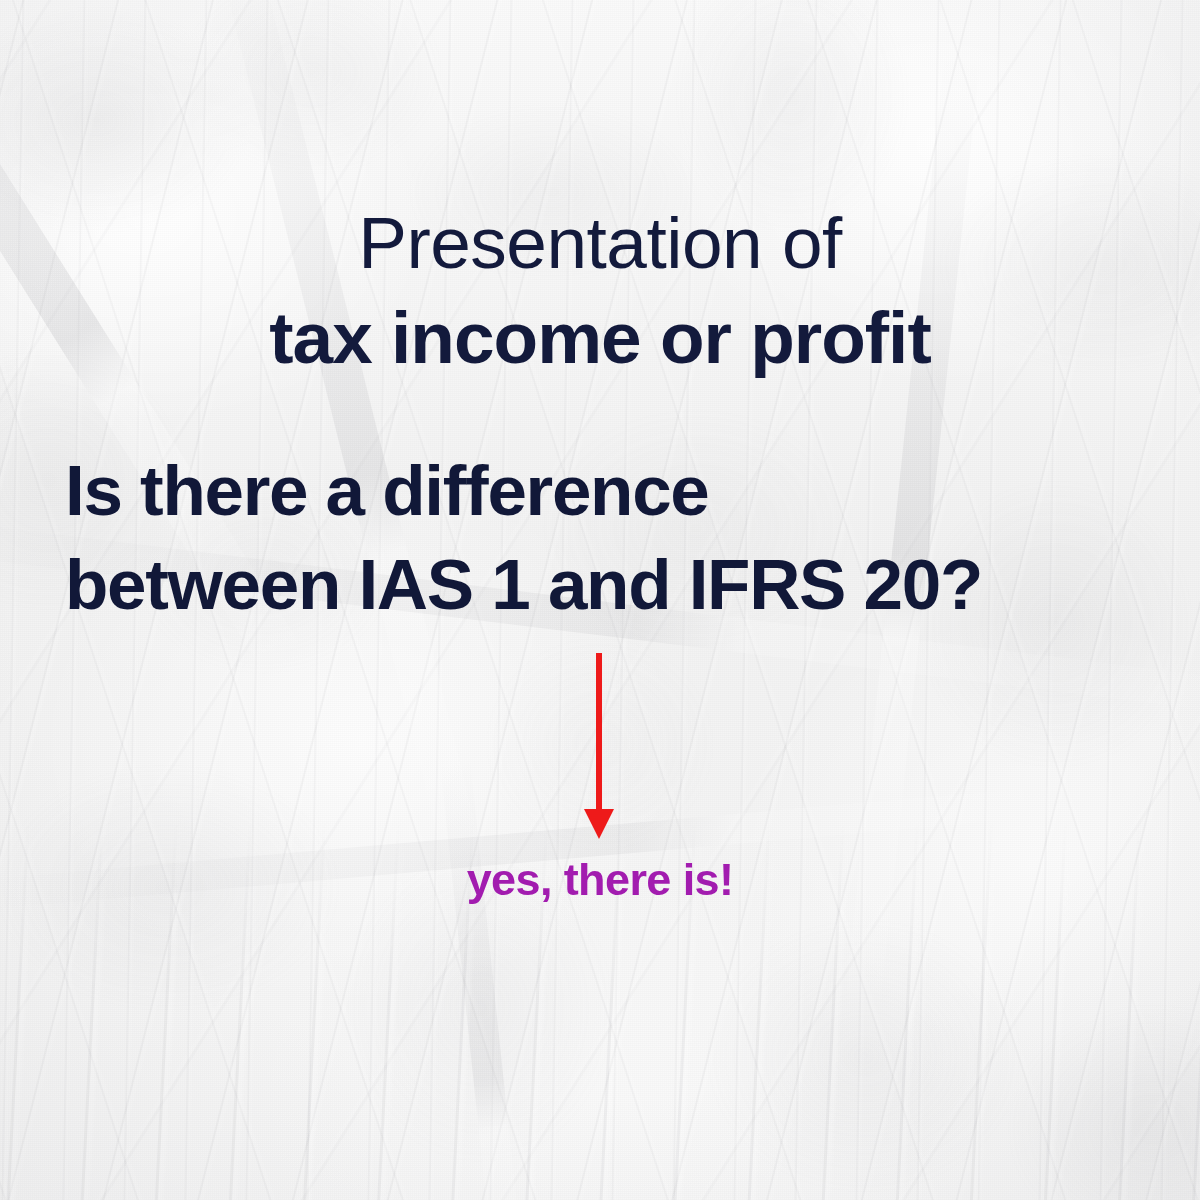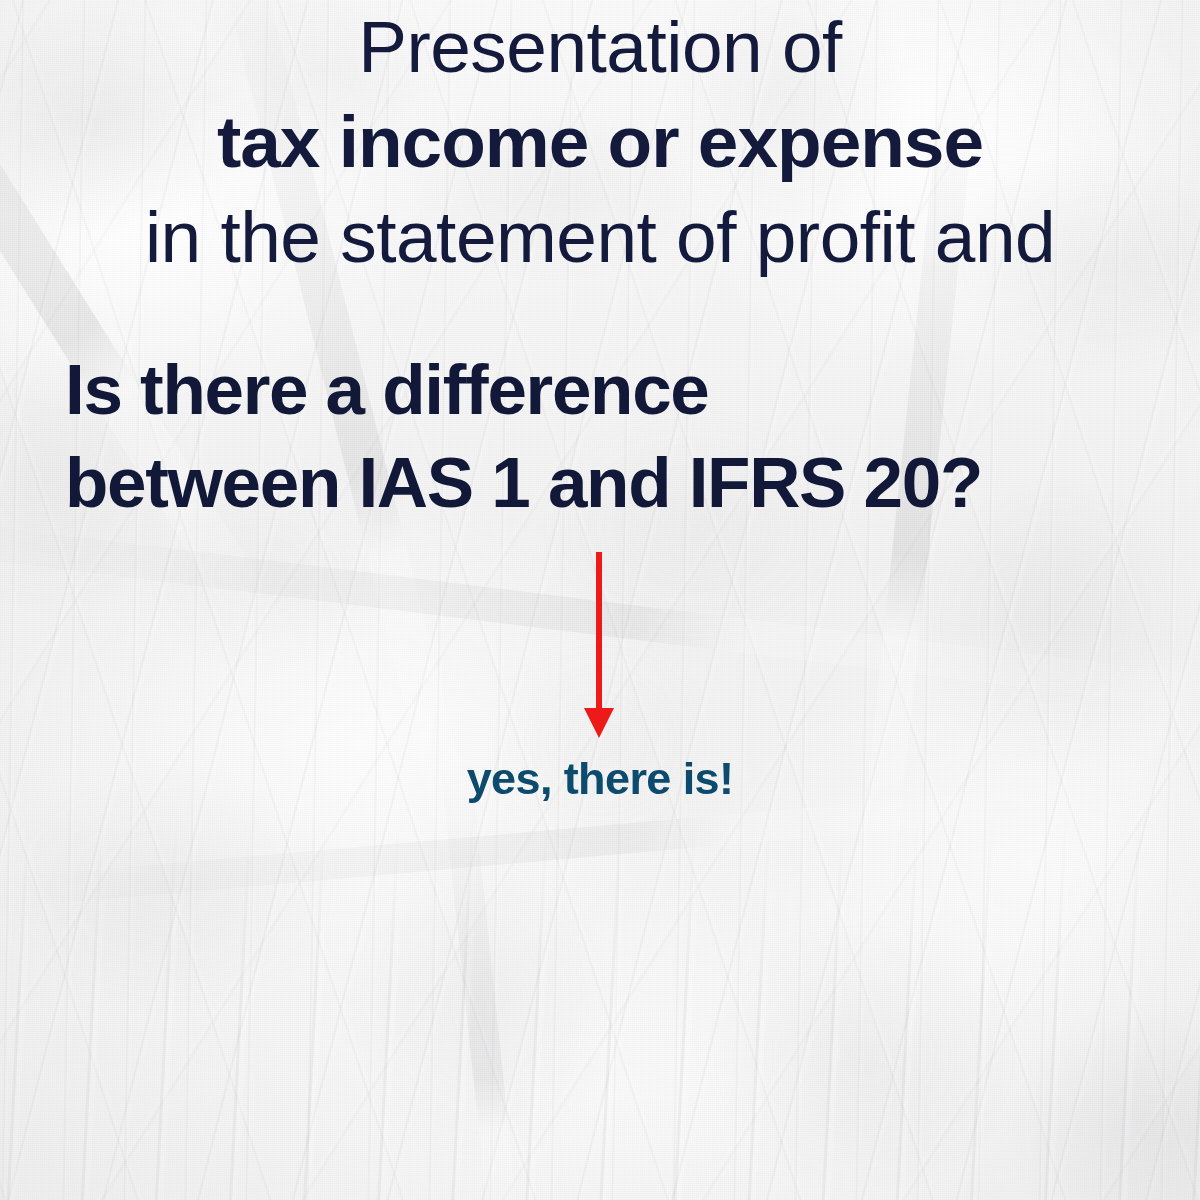--- a/index.html
+++ b/index.html
@@ -155,20 +155,21 @@
   .content {
     position: absolute;
     inset: 0;
     z-index: 5;
     display: flex;
     flex-direction: column;
     align-items: center;
   }
 
   .headline {
+    margin-top: 196px;
     width: 1130px;
     text-align: center;
     color: #131a3c;
     font-size: 73px;
     line-height: 1.30;
     letter-spacing: -0.5px;
     font-weight: 400;
   }
   .headline .ln { display: block; }
   .headline .strong {
@@ -211,21 +212,21 @@
     margin-left: -15px;
     width: 0;
     height: 0;
     border-left: 15px solid transparent;
     border-right: 15px solid transparent;
     border-top: 30px solid #ee1a1a;
   }
 
   .answer {
     margin-top: 14px;
-    color: #0c4a6e;
+    color: #a21caf;
     font-size: 45px;
     font-weight: 700;
     letter-spacing: -0.6px;
     line-height: 1.2;
     text-align: center;
     width: 100%;
   }
 </style>
 </head>
 <body>
@@ -247,22 +248,21 @@
   <div class="fold" style="left:470px; top:760px; width:640px; height:30px; transform:rotate(84deg); transform-origin:0 0; opacity:.38;"></div>
 
   <div class="bottom-drape"></div>
   <div class="grain"></div>
   <div class="vignette"></div>
 
   <div class="content">
 
     <div class="headline">
       <span class="ln">Presentation of</span>
-      <span class="ln strong">tax income or expense</span>
-      <span class="ln">in the statement of profit and</span>
+      <span class="ln strong">tax income or profit</span>
     </div>
 
     <div class="question">
       <span class="ln">Is there a difference</span>
       <span class="ln">between IAS 1 and IFRS 20?</span>
     </div>
 
     <div class="arrow-wrap">
       <div class="arrow-shaft"></div>
       <div class="arrow-head"></div>

